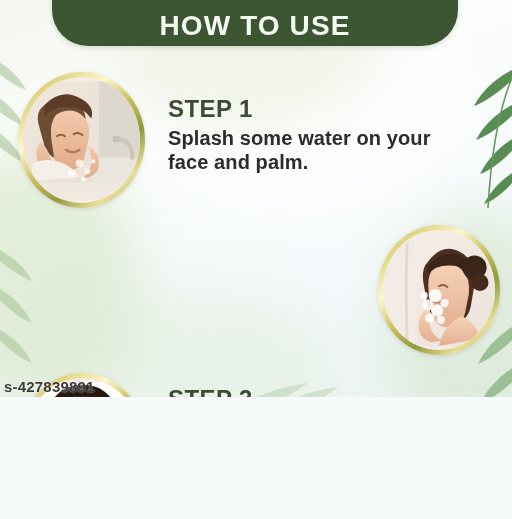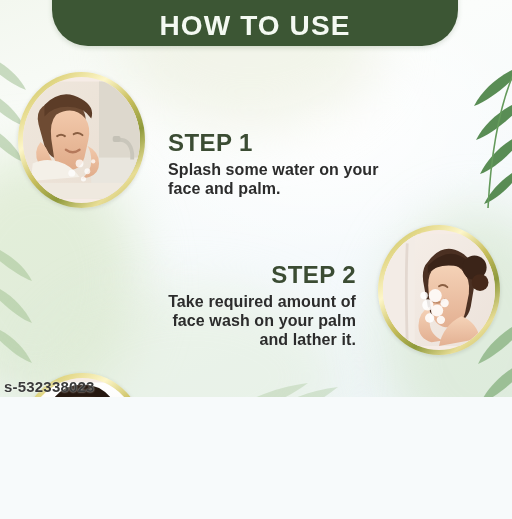--- a/index.html
+++ b/index.html
@@ -88,31 +88,31 @@
     position: relative;
     background: #f6ece6;
   }
   .photo-inner svg { display: block; width: 100%; height: 100%; }
 
   #circle-1 { left: 18px;  top: 72px;  width: 127px; height: 136px; }
   #circle-2 { left: 378px; top: 225px; width: 122px; height: 130px; }
   #circle-3 { left: 20px;  top: 373px; width: 125px; height: 134px; }
 
   
-  .step-block { position: absolute; margin-top: 34px; }
+  .step-block { position: absolute; }
   .step-title {
     font-size: 24px;
     font-weight: bold;
     color: #3b4c33;
     letter-spacing: .4px;
     line-height: 1.1;
     margin-bottom: 5px;
   }
   .step-body {
-    font-size: 16px;
+    font-size: 20px;
     font-weight: bold;
     color: #2c2c2c;
     line-height: 1.18;
     letter-spacing: .1px;
   }
 
   #step-1 { left: 168px; top: 96px;  width: 320px; text-align: left; }
   #step-2 { left: 62px;  top: 228px; width: 294px; text-align: right; }
   #step-3 { left: 168px; top: 386px; width: 330px; text-align: left; }
 
@@ -225,28 +225,20 @@
   </div>
 
   <div class="step-block" id="step-1">
     <div class="step-title">STEP 1</div>
     <div class="step-body">
       <div>Splash some water on your</div>
       <div>face and palm.</div>
     </div>
   </div>
 
-  <div class="step-block" id="step-2">
-    <div class="step-title">STEP 2</div>
-    <div class="step-body">
-      <div>Take required amount of</div>
-      <div>face wash on your palm</div>
-      <div>and lather it.</div>
-    </div>
-  </div>
 
   <div class="photo-circle" id="circle-2">
     <div class="photo-inner">
       <svg viewBox="0 0 120 120">
         <defs>
           <linearGradient id="bg2" x1="0" y1="0" x2="1" y2="1">
             <stop offset="0" stop-color="#f6efe9"></stop>
             <stop offset="1" stop-color="#ece2da"></stop>
           </linearGradient>
           <linearGradient id="skin2" x1="0" y1="0" x2="0" y2="1">
@@ -317,15 +309,15 @@
       </svg>
     </div>
   </div>
 
   <div class="step-block" id="step-3">
     <div class="step-title">STEP 3</div>
     <div class="step-body">
     </div>
   </div>
 
-  <div class="watermark">s-532338023</div>
+  <div class="watermark">s-427839891</div>
 
 </div>
 
 </body></html>

